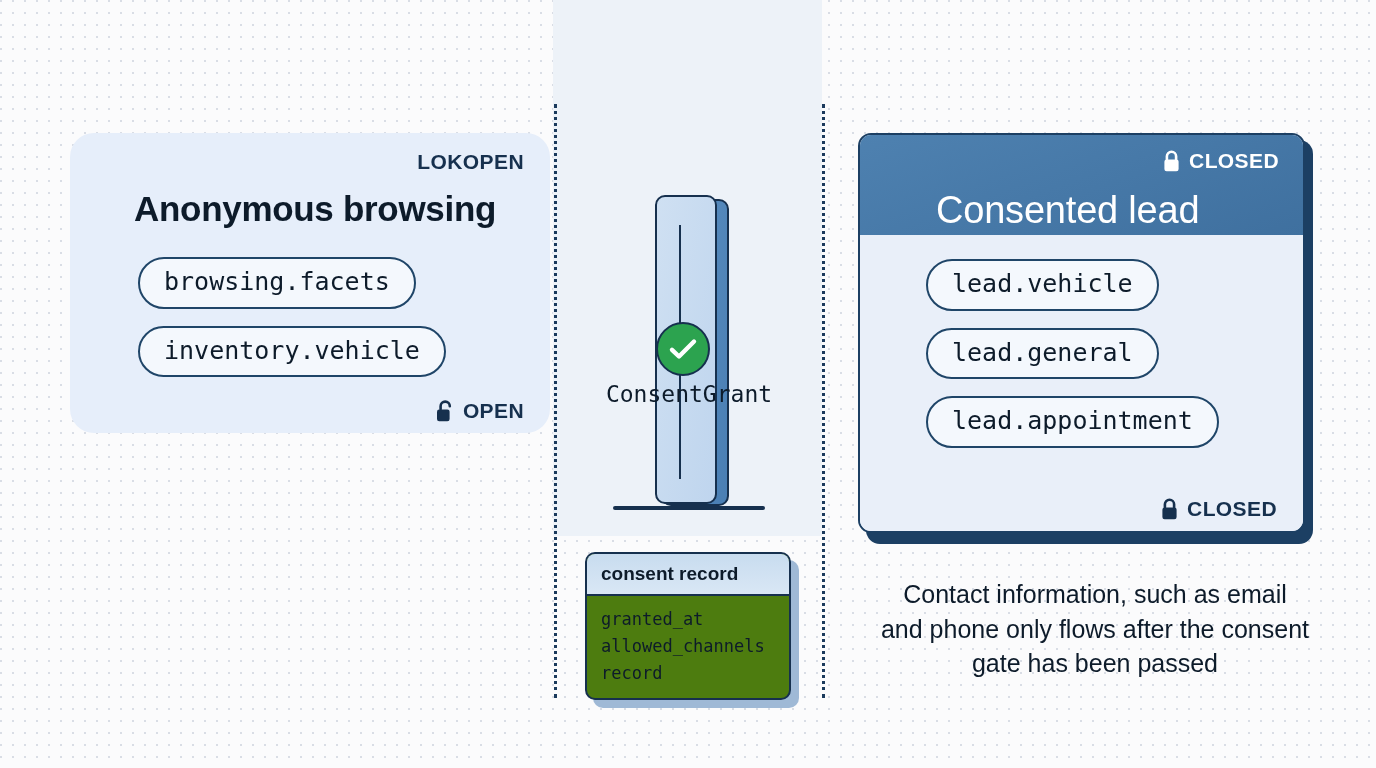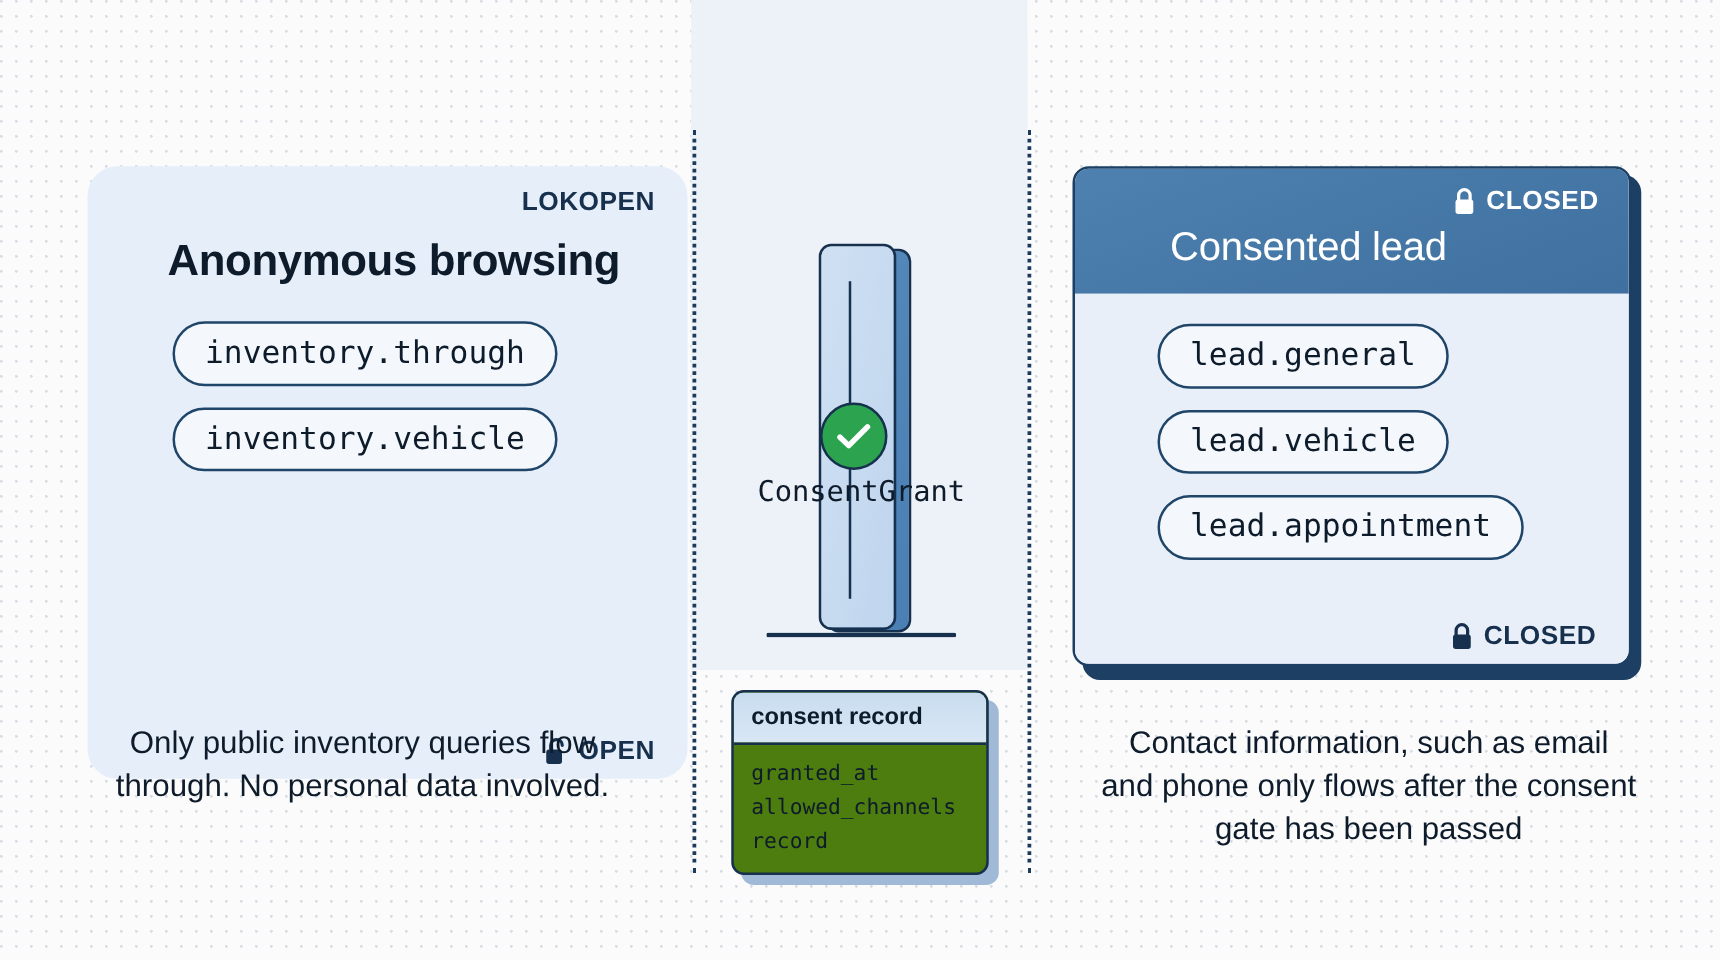--- a/index.html
+++ b/index.html
@@ -51,21 +51,21 @@
   }
   .divider.left  { left: 554px; }
   .divider.right { left: 822px; }
 
   
   .panel-left {
     position: absolute;
     left: 70px;
     top: 133px;
     width: 480px;
-    height: 490px;
+    height: 300px;
     background: #e6eefa;
     border-radius: 24px;
   }
   .panel-left-inner {
     position: absolute;
     inset: 0;
     padding: 14px 26px 14px 26px;
     box-sizing: border-box;
   }
   .eyebrow {
@@ -156,24 +156,24 @@
     letter-spacing: 0.4px;
     color: #ffffff;
     height: 28px;
     line-height: 28px;
     display: flex;
     align-items: center;
     justify-content: flex-end;
     gap: 8px;
   }
   .panel-right-title {
-    font-size: 32px;
+    font-size: 38px;
     font-weight: 400;
     color: #ffffff;
-    margin-top: 4px;
+    margin-top: 14px;
     margin-left: 52px;
     letter-spacing: -0.2px;
   }
   .panel-right-body {
     position: relative;
     height: 296px;
     background: #e9eff9;
     padding-top: 24px;
     box-sizing: border-box;
   }
@@ -318,21 +318,21 @@
   <div class="divider left"></div>
   <div class="divider right"></div>
 
   <div class="panel-left">
     <div class="panel-left-inner">
       <div class="eyebrow">LOKOPEN</div>
       <div class="panel-left-title">Anonymous browsing</div>
 
       <div class="chips">
         <div class="chip-row left-align">
-          <span class="chip">inventory.through</span>
+          <span class="chip">browsing.facets</span>
         </div>
         <div class="chip-row left-align">
           <span class="chip">inventory.vehicle</span>
         </div>
       </div>
     </div>
 
     <div class="badge">
       <span>
         <svg class="lock-svg" width="19" height="23" viewBox="0 0 19 23" aria-hidden="true">
@@ -378,38 +378,37 @@
           </svg>
         </span>
         <span>CLOSED</span>
       </div>
       <div class="panel-right-title">Consented lead</div>
     </div>
 
     <div class="panel-right-body">
       <div class="chips">
         <div class="chip-row">
-          <span class="chip">lead.general</span>
+          <span class="chip">lead.vehicle</span>
         </div>
         <div class="chip-row">
-          <span class="chip">lead.vehicle</span>
+          <span class="chip">lead.general</span>
         </div>
         <div class="chip-row">
           <span class="chip">lead.appointment</span>
         </div>
       </div>
 
       <div class="badge">
         <span>
           <svg class="lock-svg" width="19" height="23" viewBox="0 0 19 23" aria-hidden="true">
             <path d="M4.9 9.6 V6.3 a4.6 4.6 0 0 1 9.2 0 V9.6" fill="none" stroke="#16304e" stroke-width="2.6" stroke-linecap="round"></path>
             <rect x="2.4" y="9.6" width="14.2" height="11.6" rx="2.2" fill="#16304e"></rect>
           </svg>
         </span>
         <span>CLOSED</span>
       </div>
     </div>
   </div>
 
-  <div class="caption left">Only public inventory queries flow through. No personal data involved.</div>
   <div class="caption right">Contact information, such as email and phone only flows after the consent gate has been passed</div>
 
 </div>
 
 </body></html>

